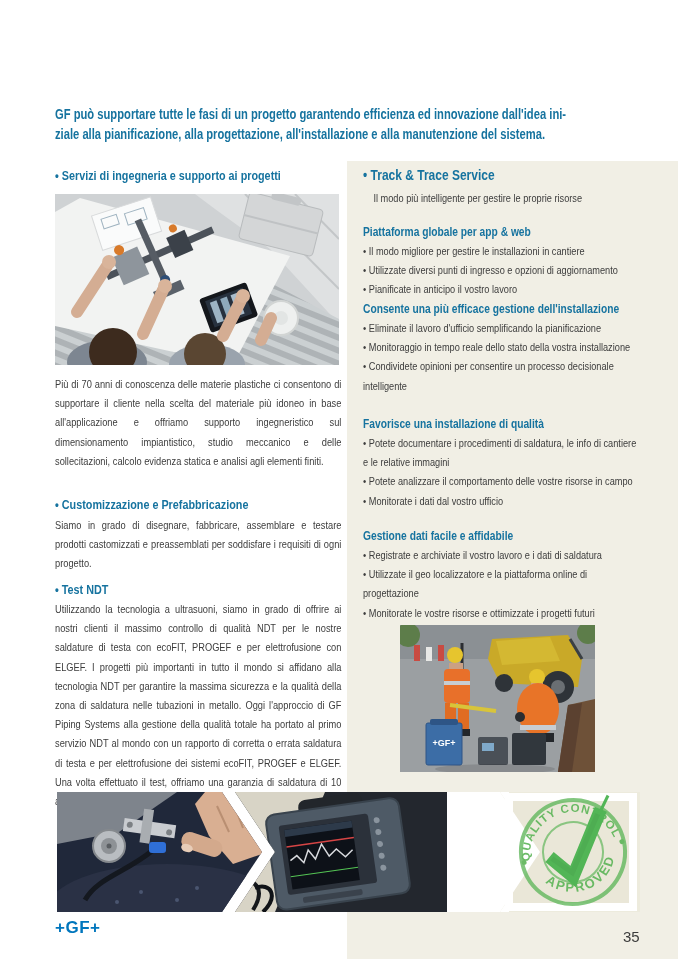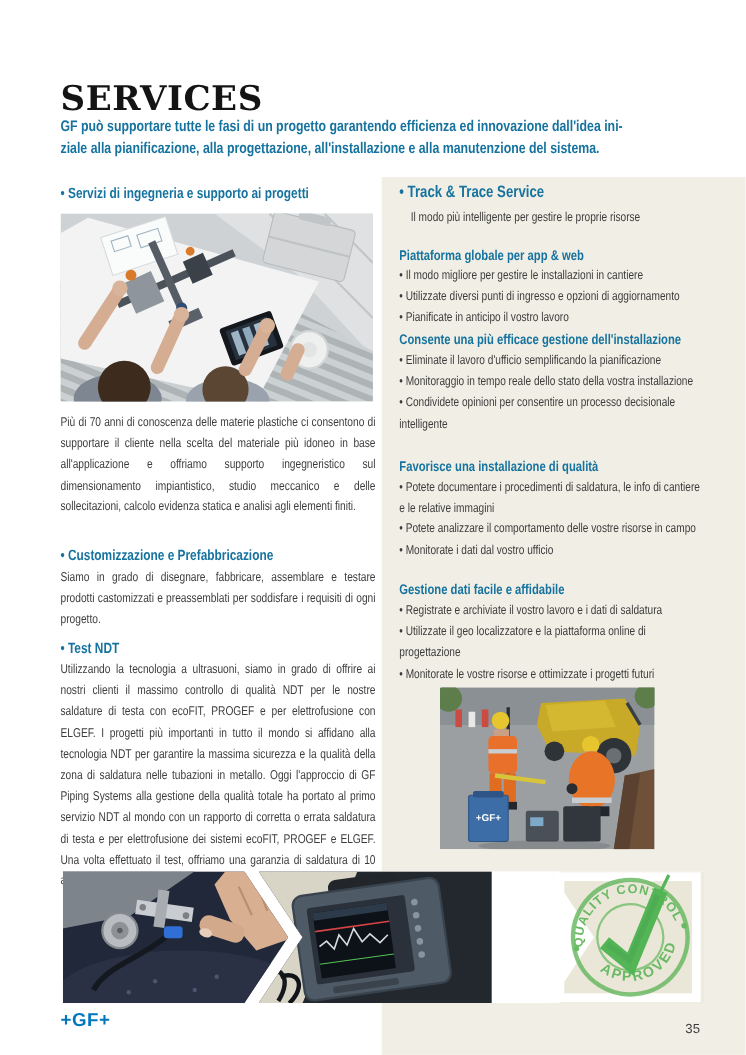--- a/index.html
+++ b/index.html
@@ -27,30 +27,29 @@
   .rc-sub{font-size:11.5px;line-height:18px;color:#3c3c3c;padding-left:13px;}
   .rc-gh{font-size:12.8px;font-weight:bold;color:#16739f;}
   .rc-list p{margin:0;font-size:11.5px;line-height:19.2px;color:#3c3c3c;}
   .rc-list p::before{content:"• ";}
 
   .photo{position:absolute;display:block;}
   .strip{position:absolute;left:57px;top:792px;width:583px;height:120px;}
 
   .footer-logo{position:absolute;left:55px;top:918px;font-size:17px;font-weight:bold;
                letter-spacing:0.5px;color:#0076bd;}
-  .page-number{position:absolute;left:623px;top:928px;font-size:12px;color:#3c3c3c;}
+  .page-number{position:absolute;left:623px;top:928px;font-size:15px;color:#3c3c3c;}
 </style>
 </head>
 <body>
 
 <div class="page">
 
   <div class="beige-panel"></div>
 
-  <h1 class="title">SERVICES</h1>
 
   <div class="intro">
     <div>GF può supportare tutte le fasi di un progetto garantendo efficienza ed innovazione dall'idea ini-</div>
     <div>ziale alla pianificazione, alla progettazione, all'installazione e alla manutenzione del sistema.</div>
   </div>
 
   <div class="col-left">
     <div class="abs lc-h" style="top:168px;width:355px;">Servizi di ingegneria e supporto ai progetti</div>
     <div class="abs lc-body" style="top:374px;width:358px;">Più di 70 anni di conoscenza delle materie plastiche ci consentono di supportare il cliente nella scelta del materiale più idoneo in base all'applicazione e offriamo supporto ingegneristico sul dimensionamento impiantistico, studio meccanico e delle sollecitazioni, calcolo evidenza statica e analisi agli elementi finiti.</div>
 

